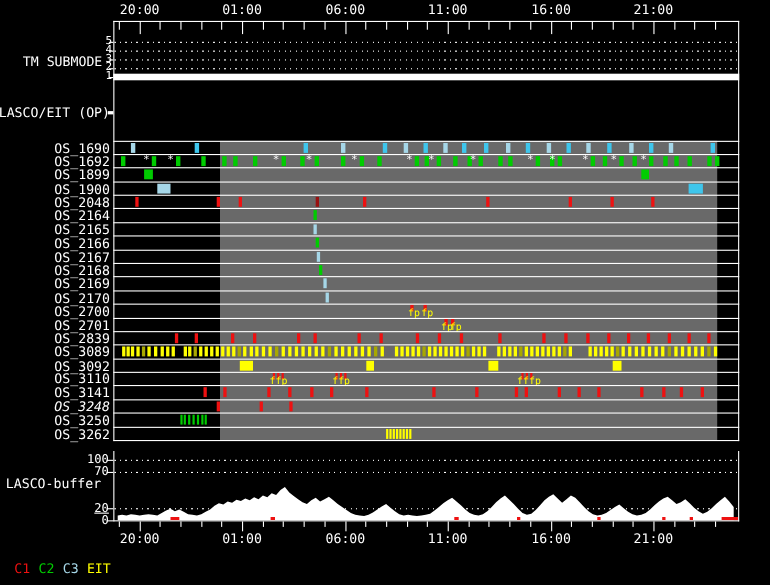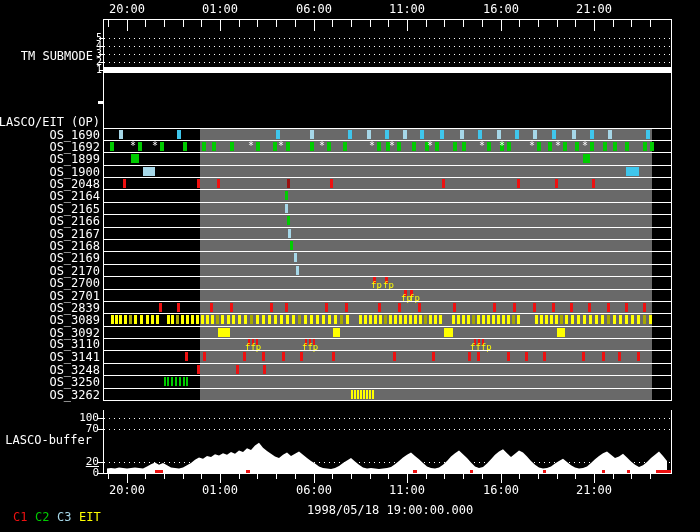--- a/index.html
+++ b/index.html
@@ -6,23 +6,22 @@
   #stage{position:relative;width:700px;height:532px;background:#000;overflow:hidden;
          font-family:"DejaVu Sans Mono",monospace;color:#fff;}
   .a{position:absolute;white-space:pre;line-height:1;}
   .dot{background-image:repeating-linear-gradient(to right,#fff 0,#fff 1px,transparent 1px,transparent 5px);}
 </style>
 </head>
 <body>
 
 <div id="stage">
   <div class="a" style="top:50px;right:607px;font-size:12px;">TM SUBMODE</div>
-  <div class="a" style="top:96px;right:600px;font-size:12px;margin-top:20px;">LASCO/EIT (OP)</div>
+  <div class="a" style="top:96px;right:600px;font-size:12px;">LASCO/EIT (OP)</div>
   <div class="a" style="top:434px;right:608px;font-size:12px;">LASCO-buffer</div>
-  <div class="a" style="top:504px;left:307px;font-size:12px;">1998/05/18 19:00:00.000</div>
 <div class="a" style="left: 200px; top: 128px; width: 452px; height: 272px; background: rgb(105, 105, 105);"></div>
     <div class="a dot" style="left: 104px; top: 38px; width: 567px; height: 1px;"></div>
     <div class="a dot" style="left: 104px; top: 46px; width: 567px; height: 1px;"></div>
     <div class="a dot" style="left: 104px; top: 54px; width: 567px; height: 1px;"></div>
     <div class="a dot" style="left: 104px; top: 62px; width: 567px; height: 1px;"></div>
     <div class="a" style="left: 103px; top: 67px; width: 569px; height: 6px; background: rgb(255, 255, 255);"></div>
     <div class="a" style="left: 99px; top: 38px; width: 4px; height: 1px; background: rgb(255, 255, 255);"></div>
     <div class="a" style="right: 598px; top: 33px; font-size: 10px;">5</div>
     <div class="a" style="left: 99px; top: 46px; width: 4px; height: 1px; background: rgb(255, 255, 255);"></div>
     <div class="a" style="right: 598px; top: 41px; font-size: 10px;">4</div>
@@ -290,21 +289,21 @@
     <div class="a" style="left: 432px; top: 352px; width: 3px; height: 9px; background: rgb(238, 17, 17);"></div>
     <div class="a" style="left: 468px; top: 352px; width: 3px; height: 9px; background: rgb(238, 17, 17);"></div>
     <div class="a" style="left: 477px; top: 352px; width: 3px; height: 9px; background: rgb(238, 17, 17);"></div>
     <div class="a" style="left: 507px; top: 352px; width: 3px; height: 9px; background: rgb(238, 17, 17);"></div>
     <div class="a" style="left: 525px; top: 352px; width: 3px; height: 9px; background: rgb(238, 17, 17);"></div>
     <div class="a" style="left: 543px; top: 352px; width: 3px; height: 9px; background: rgb(238, 17, 17);"></div>
     <div class="a" style="left: 582px; top: 352px; width: 3px; height: 9px; background: rgb(238, 17, 17);"></div>
     <div class="a" style="left: 602px; top: 352px; width: 3px; height: 9px; background: rgb(238, 17, 17);"></div>
     <div class="a" style="left: 618px; top: 352px; width: 3px; height: 9px; background: rgb(238, 17, 17);"></div>
     <div class="a" style="left: 637px; top: 352px; width: 3px; height: 9px; background: rgb(238, 17, 17);"></div>
-    <div class="a" style="right: 600px; top: 364px; font-size: 12px;">OS_3248</div>
+    <div class="a" style="right: 600px; top: 364px; font-size: 12px; font-style: italic;">OS_3248</div>
     <div class="a" style="left: 197px; top: 365px; width: 3px; height: 9px; background: rgb(238, 17, 17);"></div>
     <div class="a" style="left: 236px; top: 365px; width: 3px; height: 9px; background: rgb(238, 17, 17);"></div>
     <div class="a" style="left: 263px; top: 365px; width: 3px; height: 9px; background: rgb(238, 17, 17);"></div>
     <div class="a" style="right: 600px; top: 376px; font-size: 12px;">OS_3250</div>
     <div class="a" style="left: 164px; top: 377px; width: 2px; height: 9px; background: rgb(0, 204, 0);"></div>
     <div class="a" style="left: 167px; top: 377px; width: 2px; height: 9px; background: rgb(0, 204, 0);"></div>
     <div class="a" style="left: 171px; top: 377px; width: 2px; height: 9px; background: rgb(0, 204, 0);"></div>
     <div class="a" style="left: 175px; top: 377px; width: 2px; height: 9px; background: rgb(0, 204, 0);"></div>
     <div class="a" style="left: 179px; top: 377px; width: 2px; height: 9px; background: rgb(0, 204, 0);"></div>
     <div class="a" style="left: 183px; top: 377px; width: 2px; height: 9px; background: rgb(0, 204, 0);"></div>

